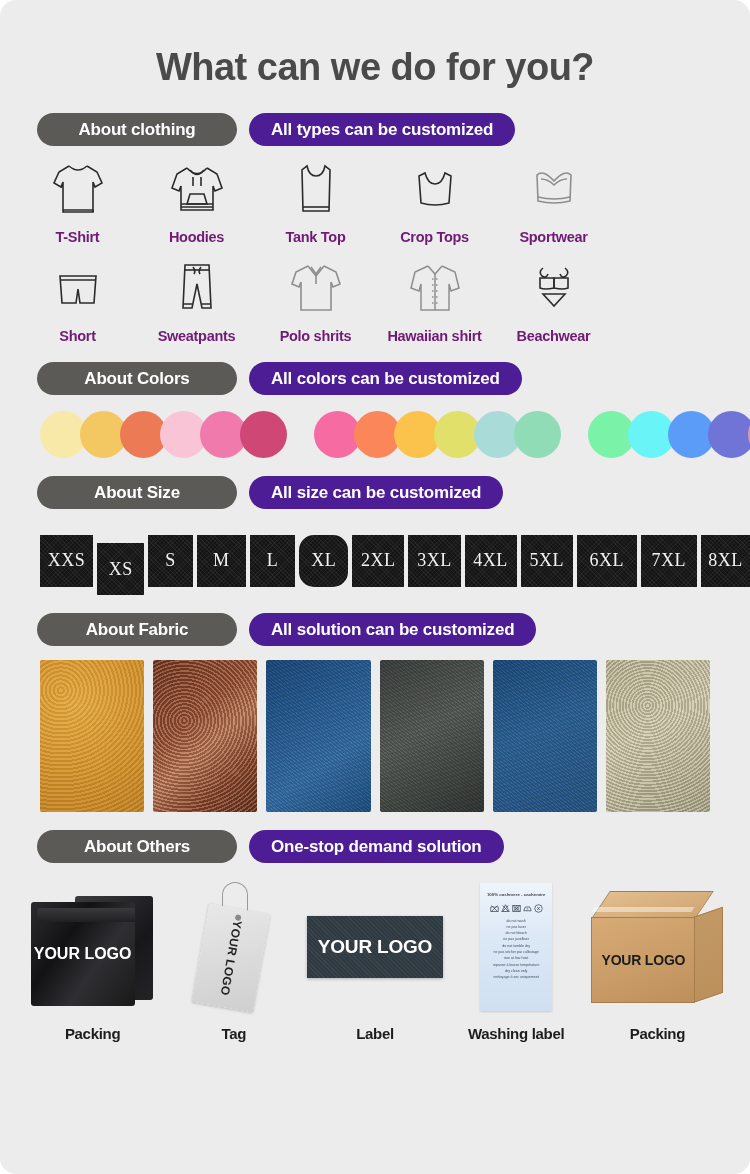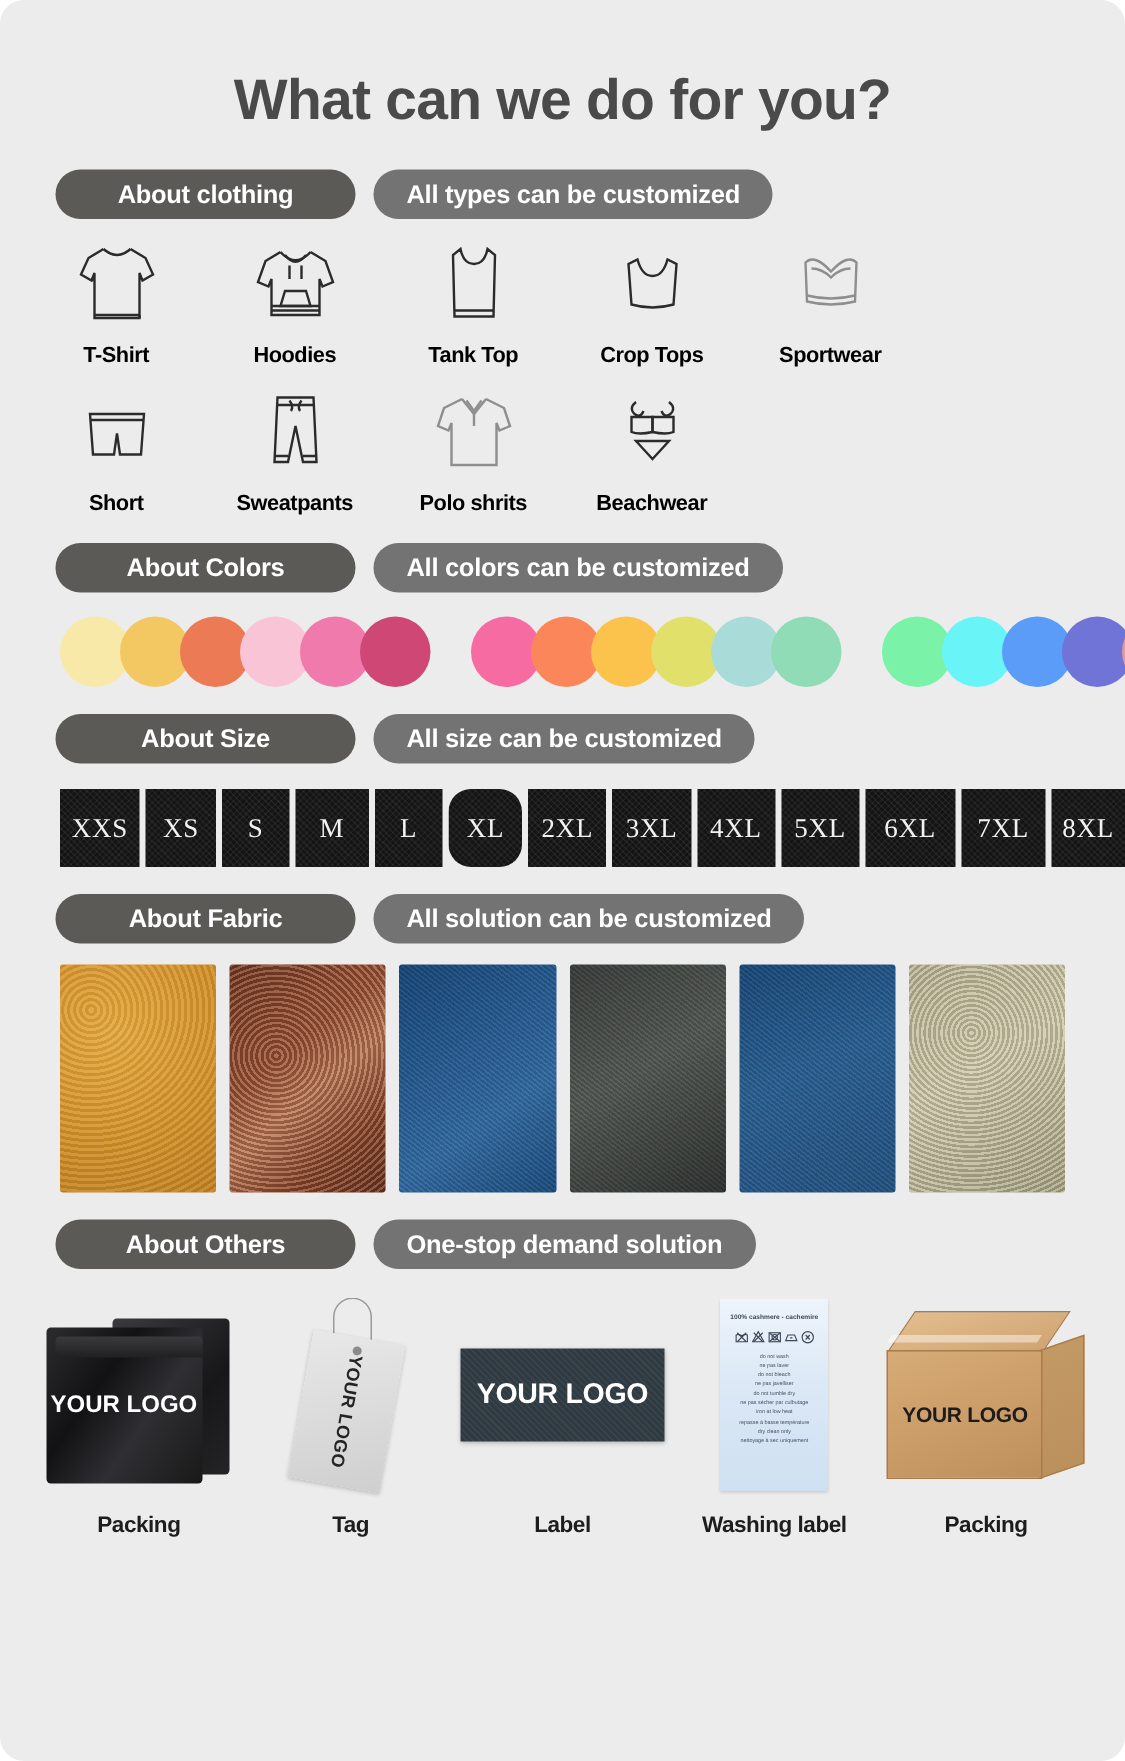--- a/index.html
+++ b/index.html
@@ -41,42 +41,42 @@
     font-weight: bold;
     font-size: 17px;
     display: flex;
     align-items: center;
     justify-content: center;
     height: 33px;
     letter-spacing: -0.2px;
     white-space: nowrap;
   }
   .pill-gray { background: #5c5a56; width: 200px; }
-  .pill-blue { background: #737373; padding: 0 22px; }
+  .pill-blue { background: #4c1d95; padding: 0 22px; }
 
   
   .icon-grid {
     display: grid;
     grid-template-columns: repeat(6, 1fr);
     padding: 0 18px;
     margin-top: 10px;
   }
   .icon-cell {
     display: flex;
     flex-direction: column;
     align-items: center;
     justify-content: flex-start;
   }
   .icon-art { height: 66px; display: flex; align-items: center; justify-content: center; }
   .icon-art svg { display: block; }
   .icon-label {
     margin-top: 7px;
     font-size: 14.5px;
     font-weight: bold;
-    color: #000000;
+    color: #701a75;
     letter-spacing: -0.3px;
     white-space: nowrap;
   }
 
   
   .colors-row {
     display: flex;
     align-items: center;
     margin-top: 16px;
     padding-left: 40px;
@@ -388,20 +388,31 @@
         <svg width="62" height="56" viewBox="0 0 62 56" fill="none" stroke="#8e8e8e" stroke-width="1.6">
           <path d="M23 6 L11 12 L7 24 L14 27 L16 22 L16 50 L46 50 L46 22 L48 27 L55 24 L51 12 L39 6"></path>
           <path d="M23 6 L31 16 L39 6"></path>
           <path d="M26 7 L31 14 L36 7"></path>
           <path d="M31 16 v8"></path>
         </svg>
       </div>
       <div class="icon-label">Polo shrits</div>
     </div>
 
+    <div class="icon-cell">
+      <div class="icon-art">
+        <svg width="62" height="56" viewBox="0 0 62 56" fill="none" stroke="#8e8e8e" stroke-width="1.5">
+          <path d="M24 6 L11 12 L7 28 L15 31 L17 24 L17 50 L45 50 L45 24 L47 31 L55 28 L51 12 L38 6"></path>
+          <path d="M24 6 L31 14 L38 6"></path>
+          <path d="M31 14 v36"></path>
+          <path d="M28 19 h6 M28 25 h6 M28 31 h6 M28 37 h6 M28 43 h6" stroke-dasharray="1.5 2.5"></path>
+        </svg>
+      </div>
+      <div class="icon-label">Hawaiian shirt</div>
+    </div>
 
 
     <div class="icon-cell">
       <div class="icon-art">
         <svg width="62" height="56" viewBox="0 0 62 56" fill="none" stroke="#2b2b2b" stroke-width="1.6">
           <path d="M20 8 q-5 4 -1 8 q4 3 6 -2"></path>
           <path d="M42 8 q5 4 1 8 q-4 3 -6 -2"></path>
           <path d="M17 18 h14 v10 q-9 2 -14 0 z"></path>
           <path d="M31 18 h14 l0 10 q-5 2 -14 0 z"></path>
           <path d="M20 34 h22 l-11 12 z"></path>
@@ -440,21 +451,21 @@
         <div class="swatch" style="background: rgb(224, 154, 154); z-index: 14;"></div>
       </div>
   </div>
 
   <div class="pill-row">
     <div class="pill-gray">About Size</div>
     <div class="pill-blue">All size can be customized</div>
   </div>
   <div class="size-row">
       <div class="size-tag" style="width: 54px;">XXS</div>
-      <div class="size-tag" style="width: 48px;">XS</div>
+      <div class="size-tag" style="width: 48px; margin-top: 17px;">XS</div>
       <div class="size-tag" style="width: 45px;">S</div>
       <div class="size-tag" style="width: 50px;">M</div>
       <div class="size-tag" style="width: 46px;">L</div>
       <div class="size-tag" style="width: 50px; border-radius: 15px;">XL</div>
       <div class="size-tag" style="width: 53px;">2XL</div>
       <div class="size-tag" style="width: 53px;">3XL</div>
       <div class="size-tag" style="width: 53px;">4XL</div>
       <div class="size-tag" style="width: 53px;">5XL</div>
       <div class="size-tag" style="width: 61px;">6XL</div>
       <div class="size-tag" style="width: 57px;">7XL</div>

